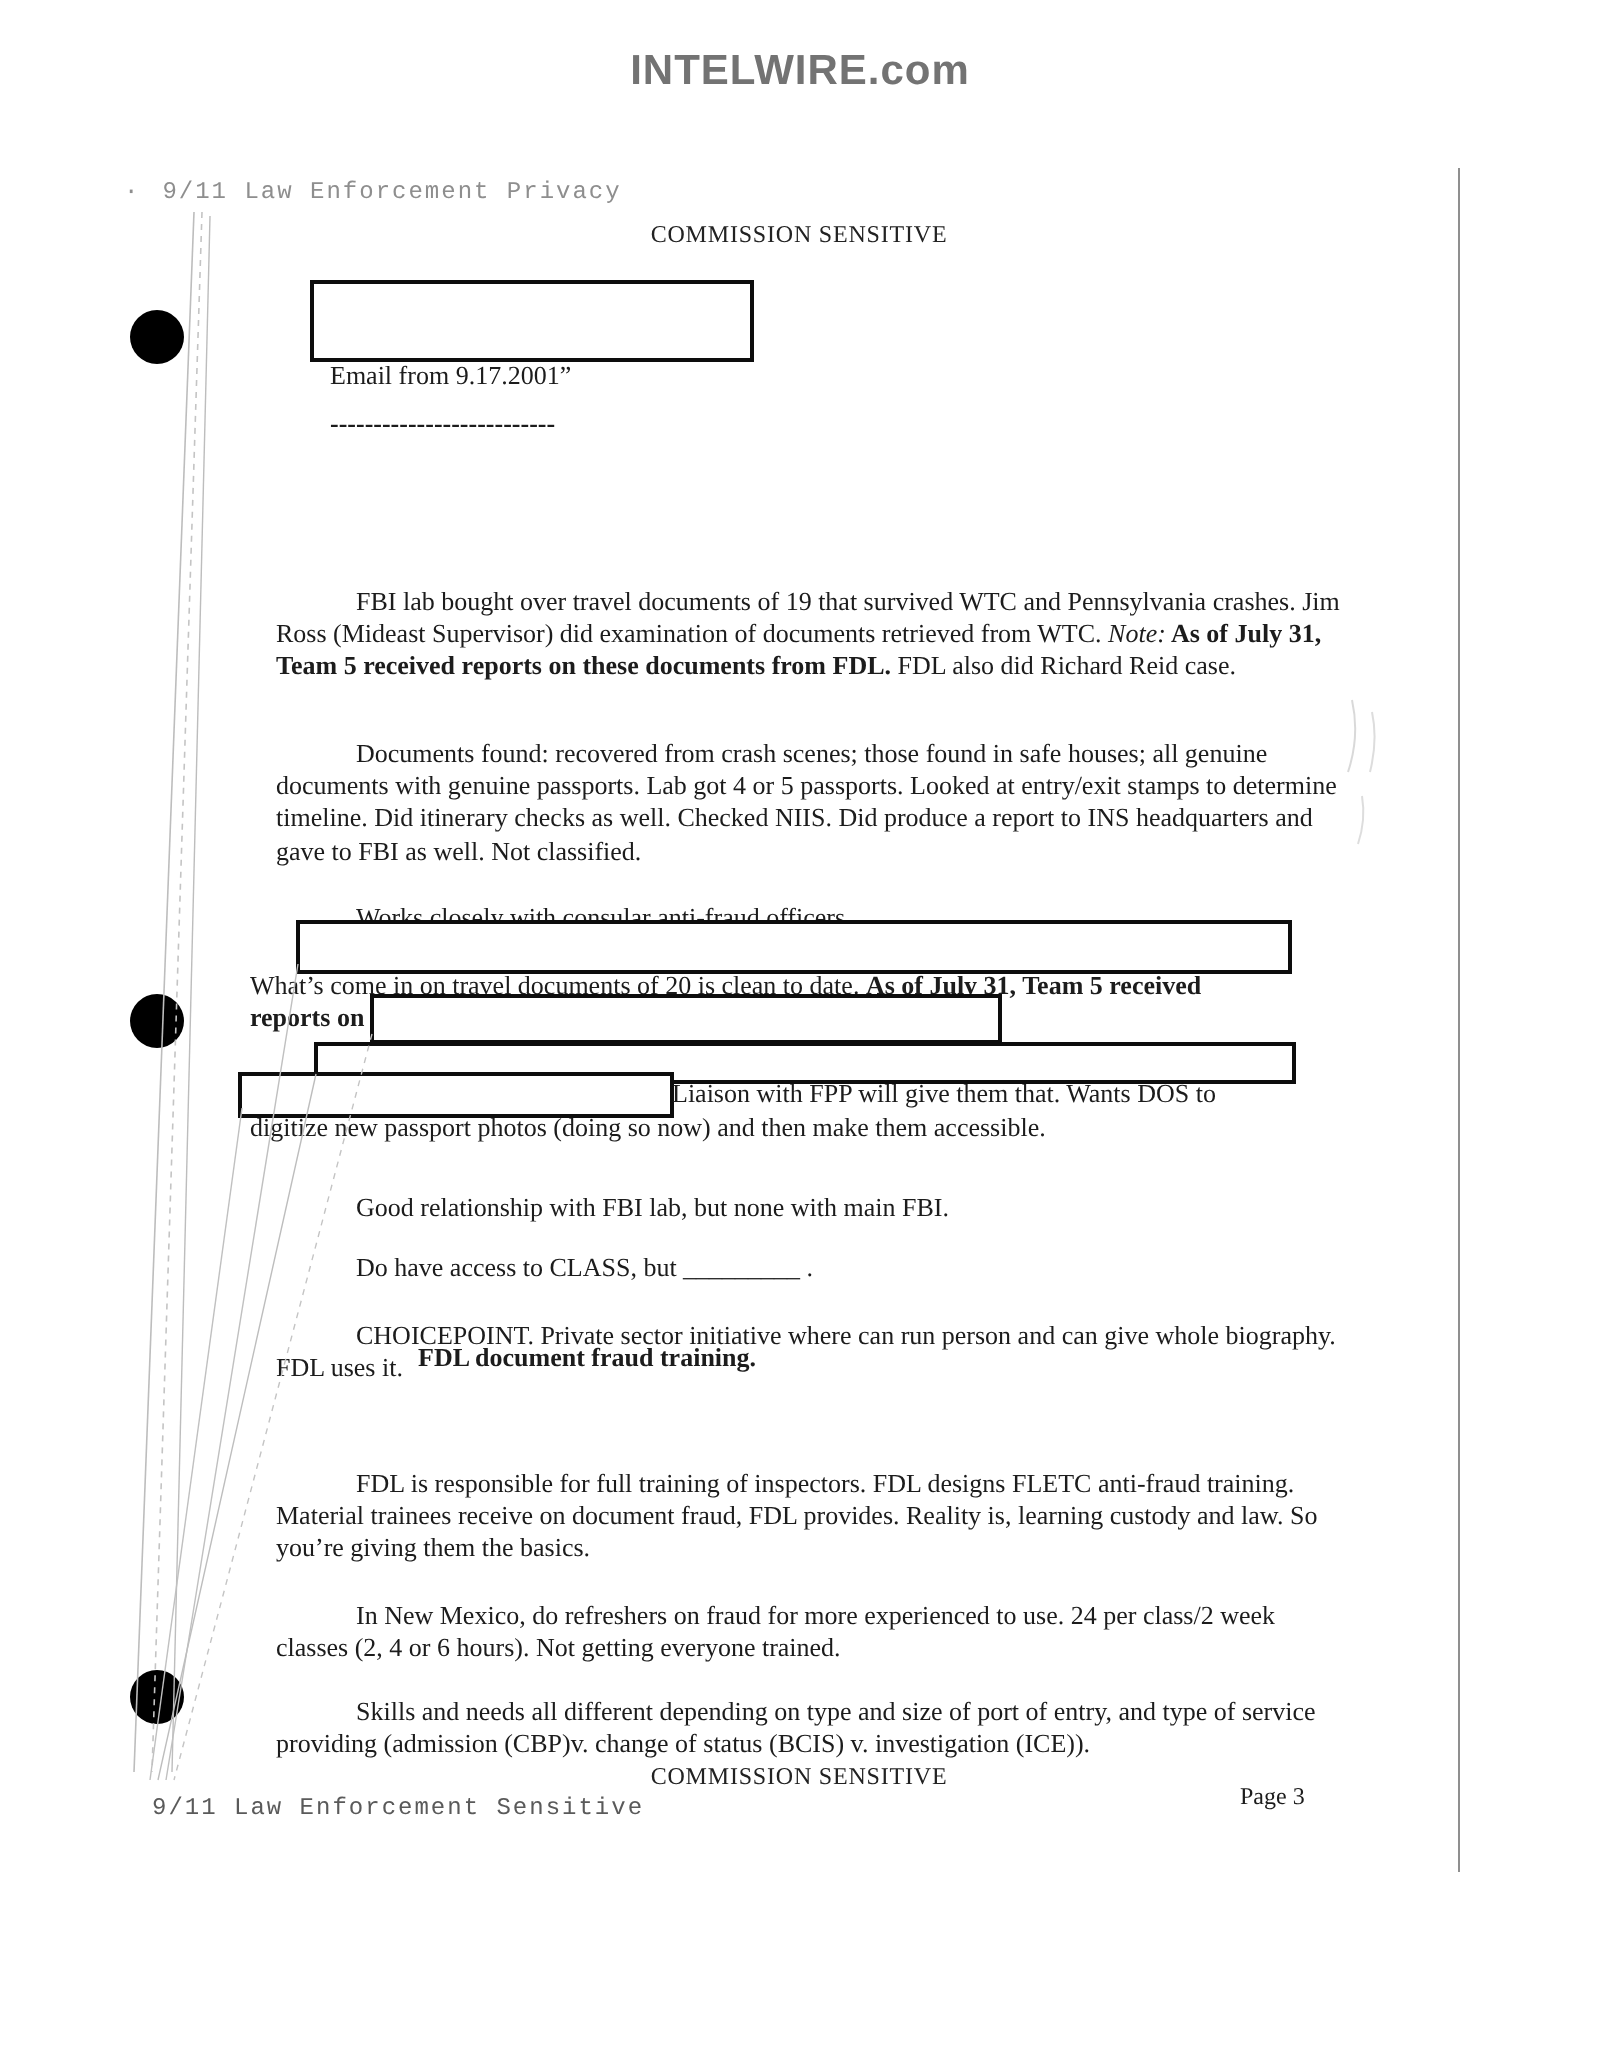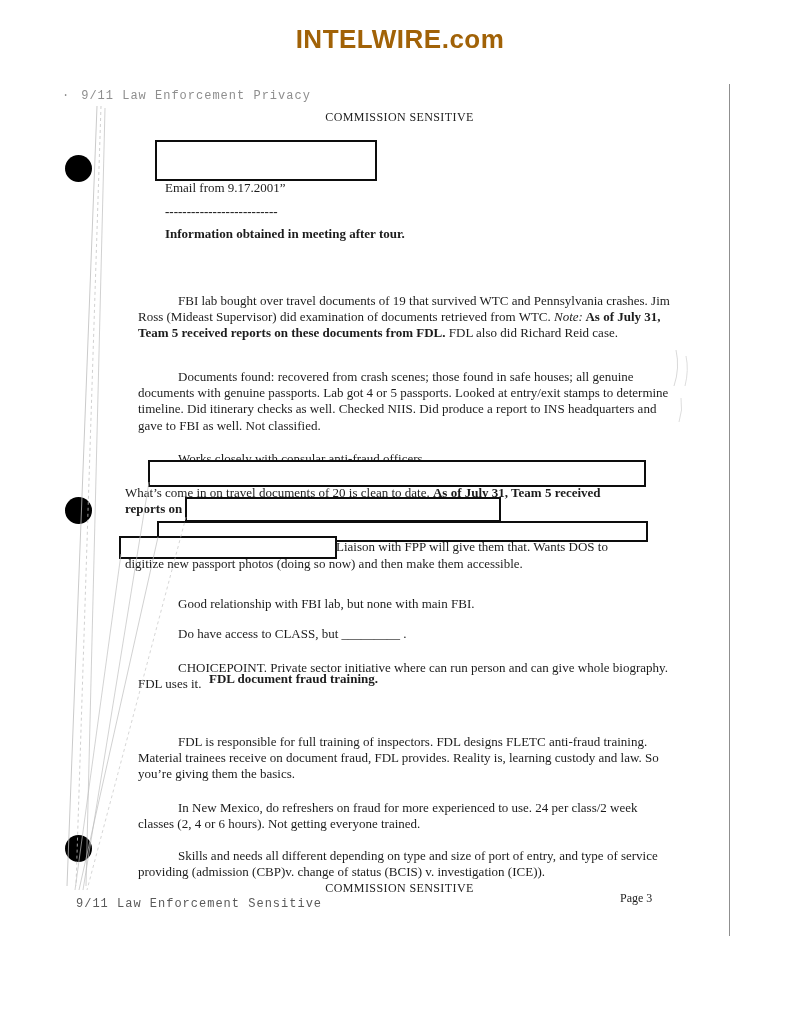--- a/index.html
+++ b/index.html
@@ -3,21 +3,21 @@
 <meta charset="utf-8">
 <style>
   html,body{margin:0;padding:0;background:#ffffff;}
   .canvas{
     position:relative;width:800px;height:1026px;background:#ffffff;overflow:hidden;
     font-family:"Liberation Serif", serif;color:#1c1c1c;
   }
   .watermark{
     position:absolute;top:24px;left:0;right:0;text-align:center;
     font-family:"Liberation Sans", sans-serif;font-weight:bold;
-    font-size:26px;letter-spacing:.5px;color:#a16207;
+    font-size:21px;letter-spacing:.5px;color:#737373;
   }
   .tw{
     position:absolute;font-family:"Liberation Mono","DejaVu Sans Mono",monospace;
     font-size:12px;letter-spacing:1px;white-space:nowrap;
   }
   .tw-top{top:89px;left:62px;color:#8e8e8e;}
   .tw-dot{margin-right:11px;}
   .tw-bottom{top:897px;left:76px;color:#5a5a5a;}
   .comm{
     position:absolute;left:131px;width:537px;text-align:center;
@@ -52,21 +52,20 @@
   </div>
 
   <div class="comm comm-top">COMMISSION SENSITIVE</div>
 
   <div class="rbox" style="left:155px;top:140px;width:218px;height:37px;"></div>
 
   <p class="line-abs" style="left:165px;top:180px;">Email from 9.17.2001”</p>
 
   <p class="line-abs hd" style="left:165px;top:204px;letter-spacing:0;">--------------------------</p>
 
-  <p class="line-abs hd" style="left:165px;top:226px;">Information obtained in meeting after tour.</p>
 
   <p class="para indent" style="top:280px;"><span>FBI lab bought over travel documents of 19 that survived WTC and Pennsylvania crashes.  Jim Ross (Mideast Supervisor) did examination of documents retrieved from WTC. </span><i>Note:</i><b>  As of July 31, Team 5 received reports on these documents from FDL.</b><span>  FDL also did Richard Reid case.</span></p>
 
   <p class="para indent" style="top:356px;">Documents found:  recovered from crash scenes; those found in safe houses; all genuine documents with genuine passports.  Lab got 4 or 5 passports.  Looked at entry/exit stamps to determine timeline.  Did itinerary checks as well.  Checked NIIS.  Did produce a report to INS headquarters and gave to FBI as well.  Not classified.</p>
 
   <p class="para indent" style="top:438px;">Works closely with consular anti-fraud officers.</p>
 
   <div class="rbox" style="left:148px;top:460px;width:494px;height:23px;"></div>
 
   <p class="line-abs" style="left:125px;top:485px;"><span>What’s come in on travel documents of 20 is clean to date.  </span><b>As of July 31, Team 5 received</b></p>

